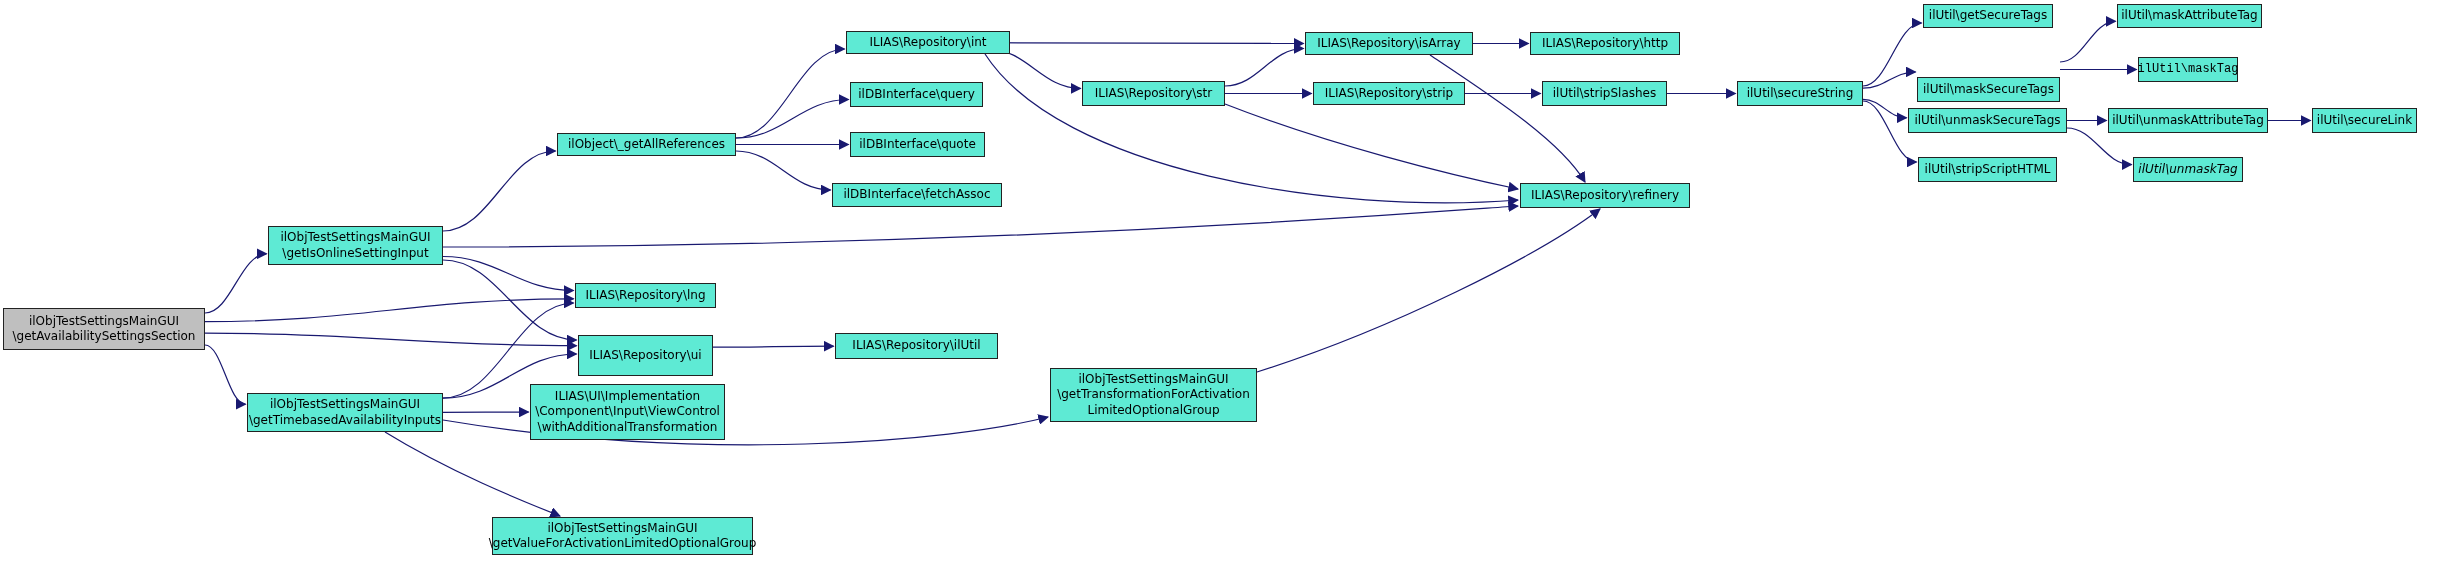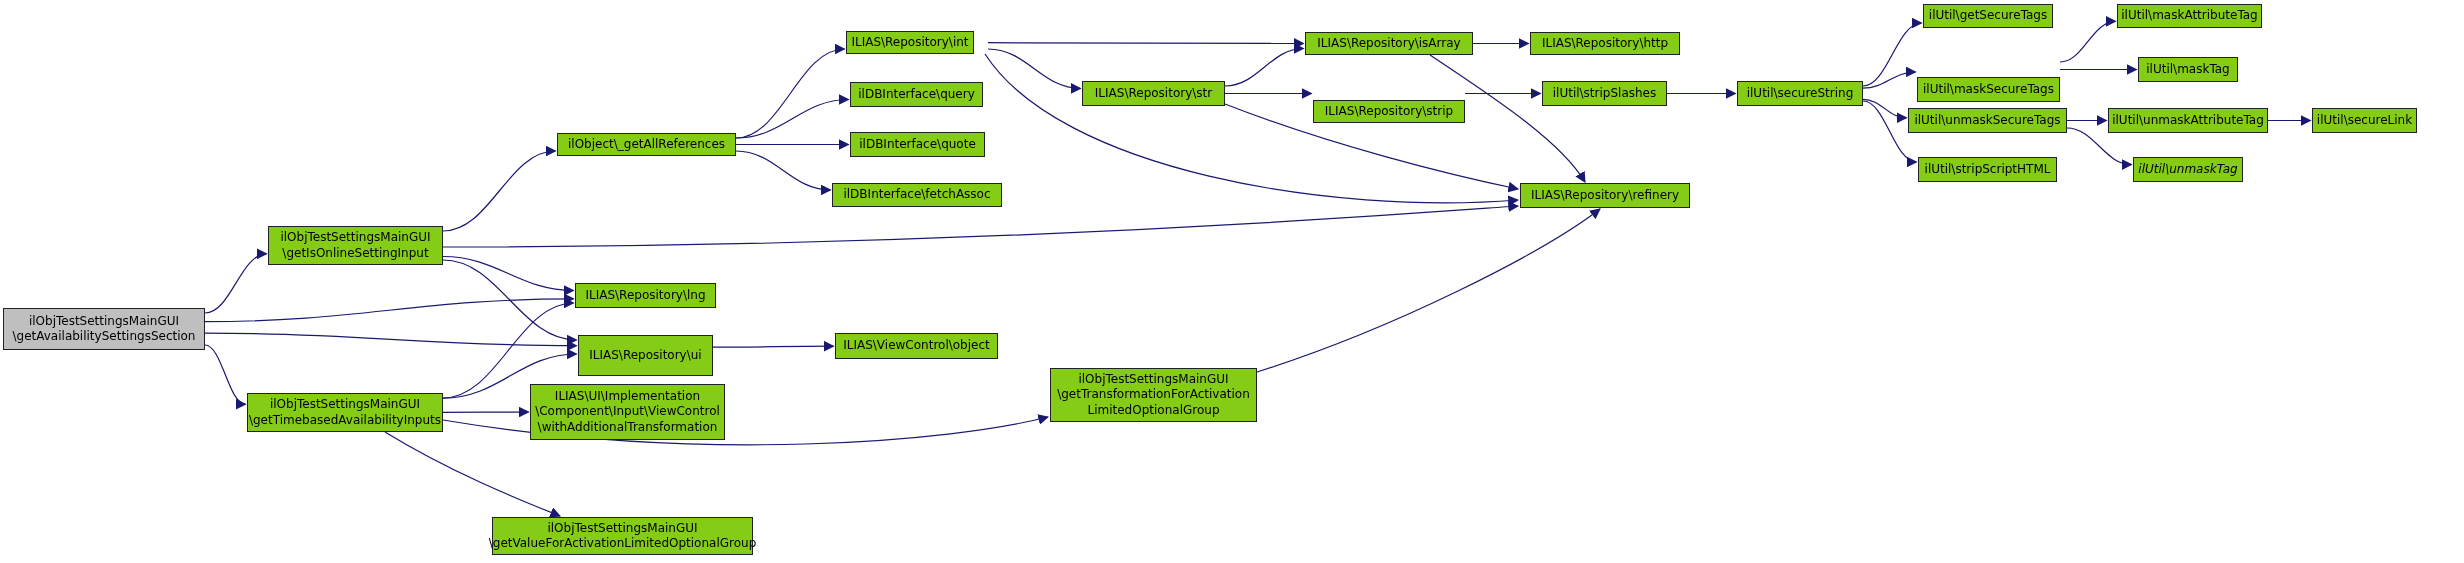--- a/index.html
+++ b/index.html
@@ -7,21 +7,21 @@
     position:relative;
     width:2464px;height:563px;
     background:#ffffff;
     font-family:"DejaVu Sans","Liberation Sans",sans-serif;
     overflow:hidden;
   }
   #edge-svg{position:absolute;left:0;top:0;width:2464px;height:563px;}
   .edge{fill:none;stroke:#191970;stroke-width:1.2px;}
   .node{
     position:absolute;box-sizing:border-box;
-    border:1.3px solid #222222;background:#84cc16;
+    border:1.3px solid #222222;background:#5eead4;
     display:flex;flex-direction:column;align-items:center;justify-content:center;
     font-size:12px;line-height:1.28;color:#000000;
     white-space:nowrap;text-align:center;cursor:pointer;
   }
   .node.highlight{background:#bfbfbf;cursor:default;}
   .nline{display:block;}
 </style>
 </head>
 <body>
 
@@ -82,39 +82,39 @@
         <span class="nline">ilObjTestSettingsMainGUI</span>
         <span class="nline">\getIsOnlineSettingInput</span>
       </div>
       <div class="node" style="left: 247px; top: 393px; width: 196px; height: 39px;">
         <span class="nline">ilObjTestSettingsMainGUI</span>
         <span class="nline">\getTimebasedAvailabilityInputs</span>
       </div>
       <div class="node" style="left: 557px; top: 133px; width: 179px; height: 23px;">
         <span class="nline">ilObject\_getAllReferences</span>
       </div>
-      <div class="node" style="left: 846px; top: 31px; width: 128px; height: 23px;">
+      <div class="node" style="left: 846px; top: 31px; width: 164px; height: 23px;">
         <span class="nline">ILIAS\Repository\int</span>
       </div>
       <div class="node" style="left: 850px; top: 82px; width: 133px; height: 25px;">
         <span class="nline">ilDBInterface\query</span>
       </div>
       <div class="node" style="left: 850px; top: 132px; width: 135px; height: 25px;">
         <span class="nline">ilDBInterface\quote</span>
       </div>
       <div class="node" style="left: 832px; top: 183px; width: 170px; height: 24px;">
         <span class="nline">ilDBInterface\fetchAssoc</span>
       </div>
       <div class="node" style="left: 1082px; top: 81px; width: 143px; height: 25px;">
         <span class="nline">ILIAS\Repository\str</span>
       </div>
       <div class="node" style="left: 1305px; top: 32px; width: 168px; height: 23px;">
         <span class="nline">ILIAS\Repository\isArray</span>
       </div>
-      <div class="node" style="left: 1313px; top: 100px; width: 152px; height: 23px;">
+      <div class="node" style="left: 1313px; top: 82px; width: 152px; height: 23px;">
         <span class="nline">ILIAS\Repository\strip</span>
       </div>
       <div class="node" style="left: 1530px; top: 32px; width: 150px; height: 23px;">
         <span class="nline">ILIAS\Repository\http</span>
       </div>
       <div class="node" style="left: 1542px; top: 81px; width: 125px; height: 25px;">
         <span class="nline">ilUtil\stripSlashes</span>
       </div>
       <div class="node" style="left: 1737px; top: 81px; width: 126px; height: 25px;">
         <span class="nline">ilUtil\secureString</span>
@@ -122,21 +122,21 @@
       <div class="node" style="left: 1520px; top: 183px; width: 170px; height: 25px;">
         <span class="nline">ILIAS\Repository\refinery</span>
       </div>
       <div class="node" style="left: 575px; top: 283px; width: 141px; height: 25px;">
         <span class="nline">ILIAS\Repository\lng</span>
       </div>
       <div class="node" style="left: 578px; top: 335px; width: 135px; height: 41px;">
         <span class="nline">ILIAS\Repository\ui</span>
       </div>
       <div class="node" style="left: 835px; top: 333px; width: 163px; height: 26px;">
-        <span class="nline">ILIAS\ViewControl\object</span>
+        <span class="nline">ILIAS\Repository\ilUtil</span>
       </div>
       <div class="node" style="left: 530px; top: 384px; width: 195px; height: 56px; align-items: center;">
         <span class="nline">ILIAS\UI\Implementation</span>
         <span class="nline">\Component\Input\ViewControl</span>
         <span class="nline">\withAdditionalTransformation</span>
       </div>
       <div class="node" style="left: 1050px; top: 368px; width: 207px; height: 54px;">
         <span class="nline">ilObjTestSettingsMainGUI</span>
         <span class="nline">\getTransformationForActivation</span>
         <span class="nline">LimitedOptionalGroup</span>
@@ -147,21 +147,21 @@
       </div>
       <div class="node" style="left: 1923px; top: 4px; width: 130px; height: 24px;">
         <span class="nline">ilUtil\getSecureTags</span>
       </div>
       <div class="node" style="left: 2117px; top: 4px; width: 145px; height: 24px;">
         <span class="nline">ilUtil\maskAttributeTag</span>
       </div>
       <div class="node" style="left: 1917px; top: 57px; width: 143px; height: 25px; margin-top: 20px;">
         <span class="nline">ilUtil\maskSecureTags</span>
       </div>
-      <div class="node" style="left: 2138px; top: 57px; width: 100px; height: 25px;">
+      <div class="node" style="left: 2138px; top: 57px; width: 100px; height: 25px; font-family: Liberation Mono, monospace;">
         <span class="nline">ilUtil\maskTag</span>
       </div>
       <div class="node" style="left: 1908px; top: 108px; width: 159px; height: 25px;">
         <span class="nline">ilUtil\unmaskSecureTags</span>
       </div>
       <div class="node" style="left: 2108px; top: 108px; width: 160px; height: 25px;">
         <span class="nline">ilUtil\unmaskAttributeTag</span>
       </div>
       <div class="node" style="left: 2312px; top: 108px; width: 105px; height: 25px;">
         <span class="nline">ilUtil\secureLink</span>

